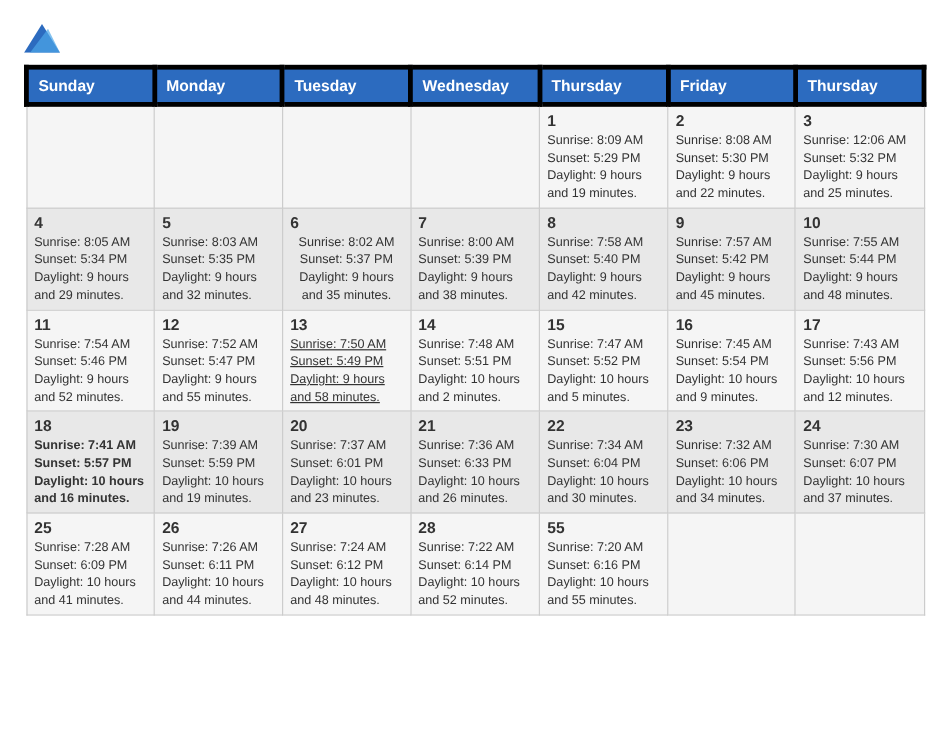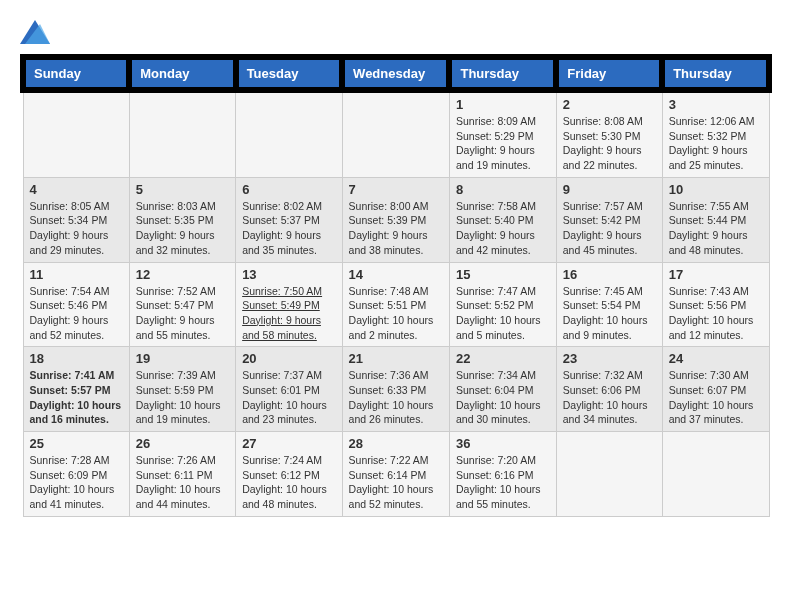--- a/index.html
+++ b/index.html
@@ -51,21 +51,21 @@
       width: 100%;
       border-collapse: collapse;
     }
     thead tr th {
       background-color: #2c6bbf;
       color: #fff;
       font-size: 13px;
       font-weight: bold;
       text-align: left;
       padding: 6px 8px;
-      border: 6px solid #000000;
+      border: 4px solid #000000;
     }
     tbody tr td {
       vertical-align: top;
       border: 1px solid #ccc;
       padding: 4px 6px;
       font-size: 10.5px;
       color: #333;
       width: 108px;
       min-height: 80px;
     }
@@ -152,21 +152,21 @@
 Daylight: 9 hours and 29 minutes.</div>
         </td>
         <td>
           <span class="day-number">5</span>
           <div class="day-info" style="white-space: pre-line;">Sunrise: 8:03 AM
 Sunset: 5:35 PM
 Daylight: 9 hours and 32 minutes.</div>
         </td>
         <td>
           <span class="day-number">6</span>
-          <div class="day-info" style="white-space: pre-line;">Sunrise: 8:02 AM
+          <div class="day-info" style="white-space: pre-line; text-align: center;">Sunrise: 8:02 AM
 Sunset: 5:37 PM
 Daylight: 9 hours and 35 minutes.</div>
         </td>
         <td>
           <span class="day-number">7</span>
           <div class="day-info" style="white-space: pre-line;">Sunrise: 8:00 AM
 Sunset: 5:39 PM
 Daylight: 9 hours and 38 minutes.</div>
         </td>
         <td>
@@ -295,21 +295,21 @@
 Sunset: 6:12 PM
 Daylight: 10 hours and 48 minutes.</div>
         </td>
         <td>
           <span class="day-number">28</span>
           <div class="day-info" style="white-space: pre-line;">Sunrise: 7:22 AM
 Sunset: 6:14 PM
 Daylight: 10 hours and 52 minutes.</div>
         </td>
         <td>
-          <span class="day-number">36</span>
+          <span class="day-number">55</span>
           <div class="day-info" style="white-space: pre-line;">Sunrise: 7:20 AM
 Sunset: 6:16 PM
 Daylight: 10 hours and 55 minutes.</div>
         </td>
         <td></td>
         <td></td>
       </tr>
     </tbody>
 </table>
 

